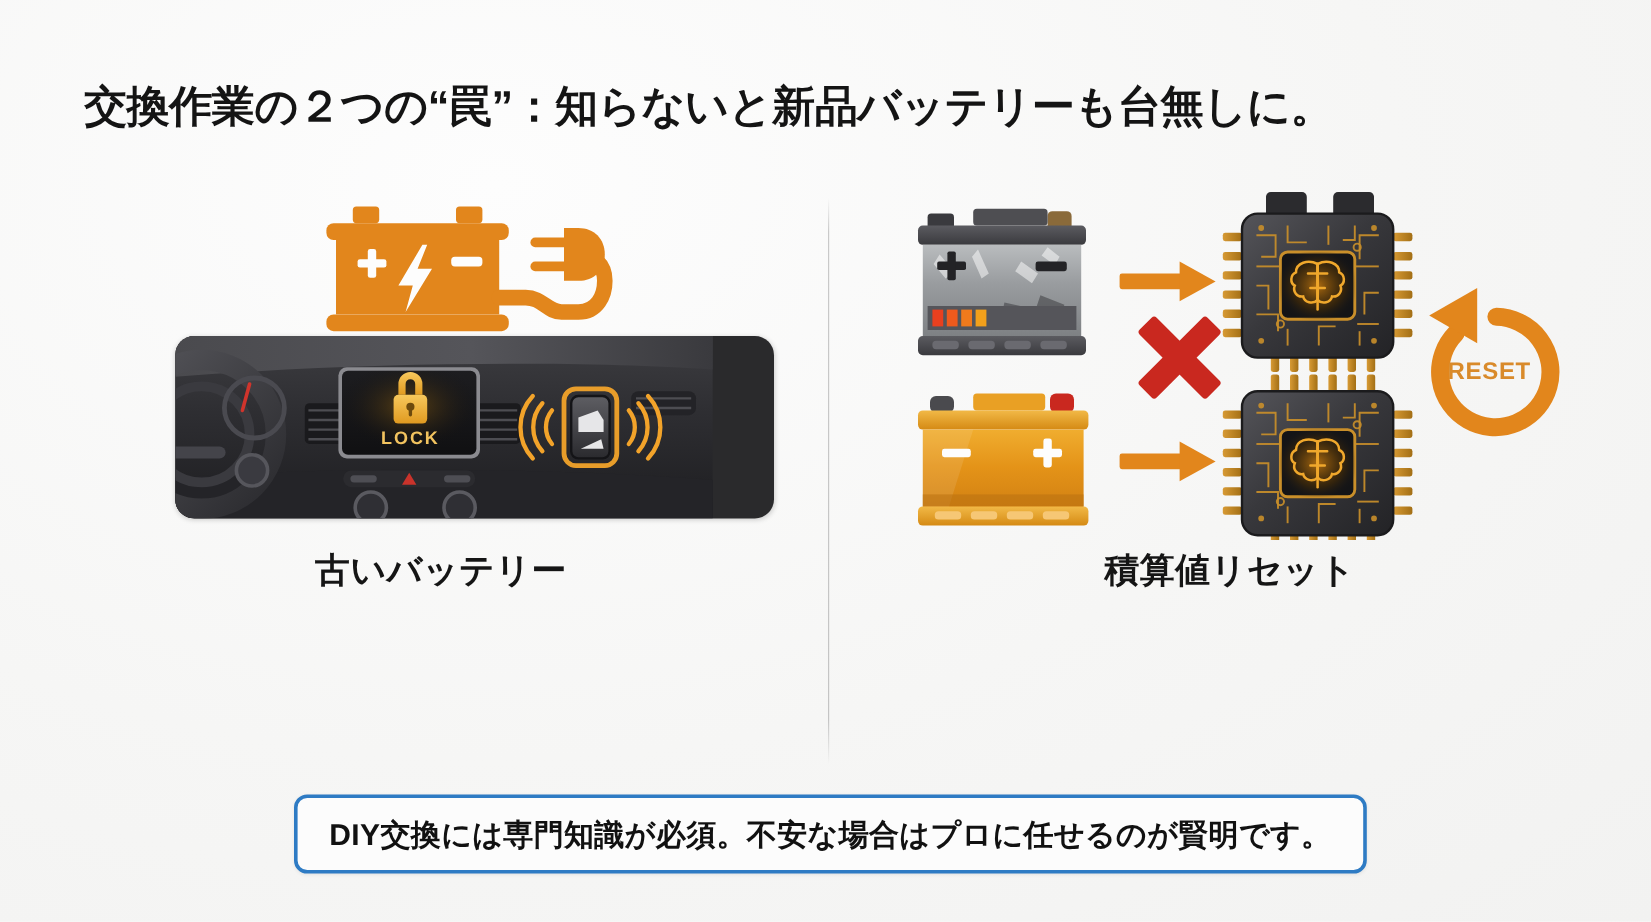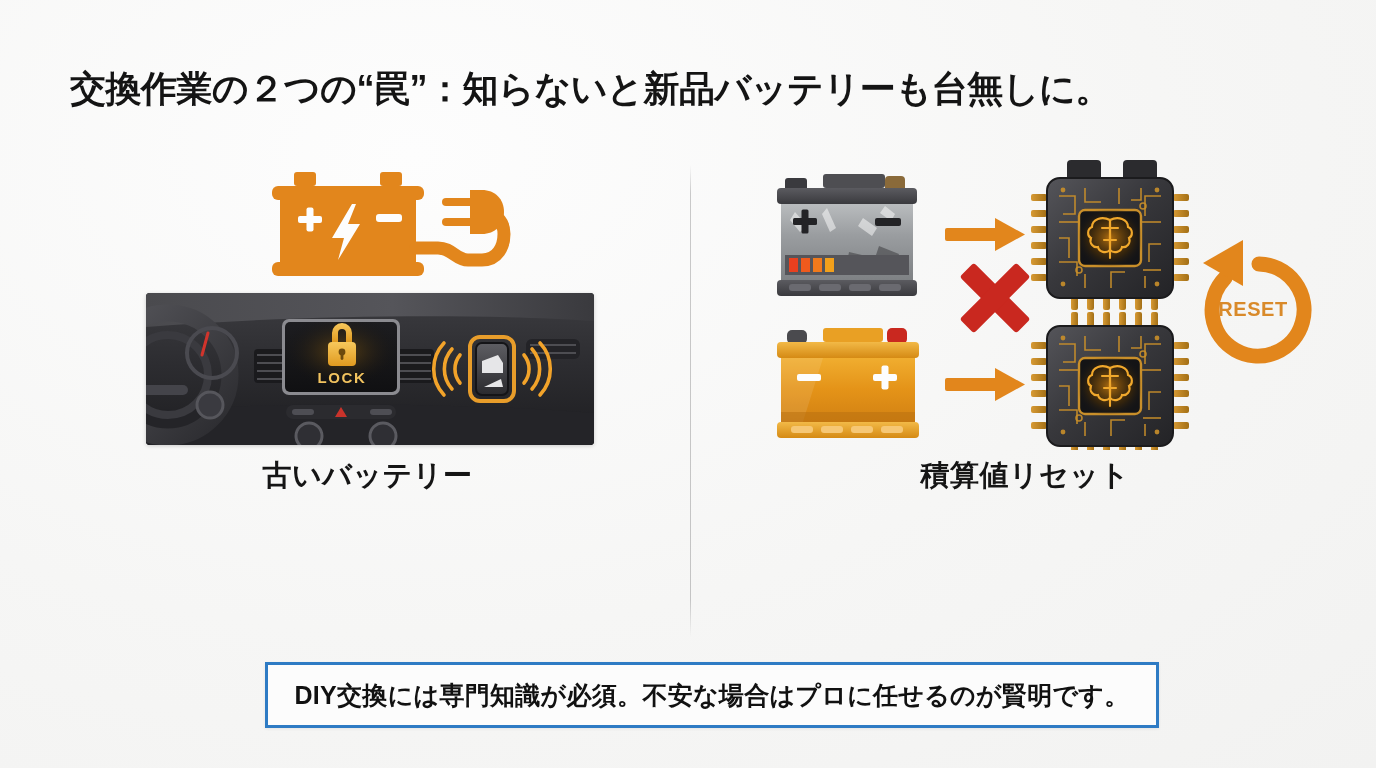--- a/index.html
+++ b/index.html
@@ -47,38 +47,37 @@
     color:#1b1b1b;letter-spacing:0.2px;text-align:justify;
   }
   .col-left .col-body{padding:0 10px 0 14px;}
   .col-right .col-body{padding:0 14px 0 12px;}
 
   
   .plugbat{position:absolute;left:196px;top:6px;width:260px;height:120px;}
 
   
   .dash{
-    position:absolute;left:86px;top:133px;width:448px;height:152px;
-    border-radius:4px;overflow:hidden;
+    position:absolute;left:86px;top:120px;width:499px;height:152px;
+    border-radius:16px;overflow:hidden;
     background:#2a2a2c;
     box-shadow:0 1px 4px rgba(0,0,0,.18);
   }
   .dash svg{display:block;}
 
   
-  .diagram{position:absolute;left:52px;top:0px;width:560px;height:290px;}
+  .diagram{position:absolute;left:40px;top:0px;width:560px;height:290px;}
 
   
   .banner{
     position:absolute;left:245px;top:662px;width:888px;height:60px;
-    border:3px solid #2e7bc4;border-radius:0;
+    border:3px solid #2e7bc4;border-radius:11px;
     background:#fcfcfc;
     display:flex;align-items:center;justify-content:center;
     box-shadow:0 1px 3px rgba(0,0,0,.07);
-    margin-left:20px;
   }
   .banner-text{
     font-size:25px;font-weight:700;color:#111;letter-spacing:0.3px;
     white-space:nowrap;
   }
 </style>
 </head>
 <body>
 
 <div class="stage">

